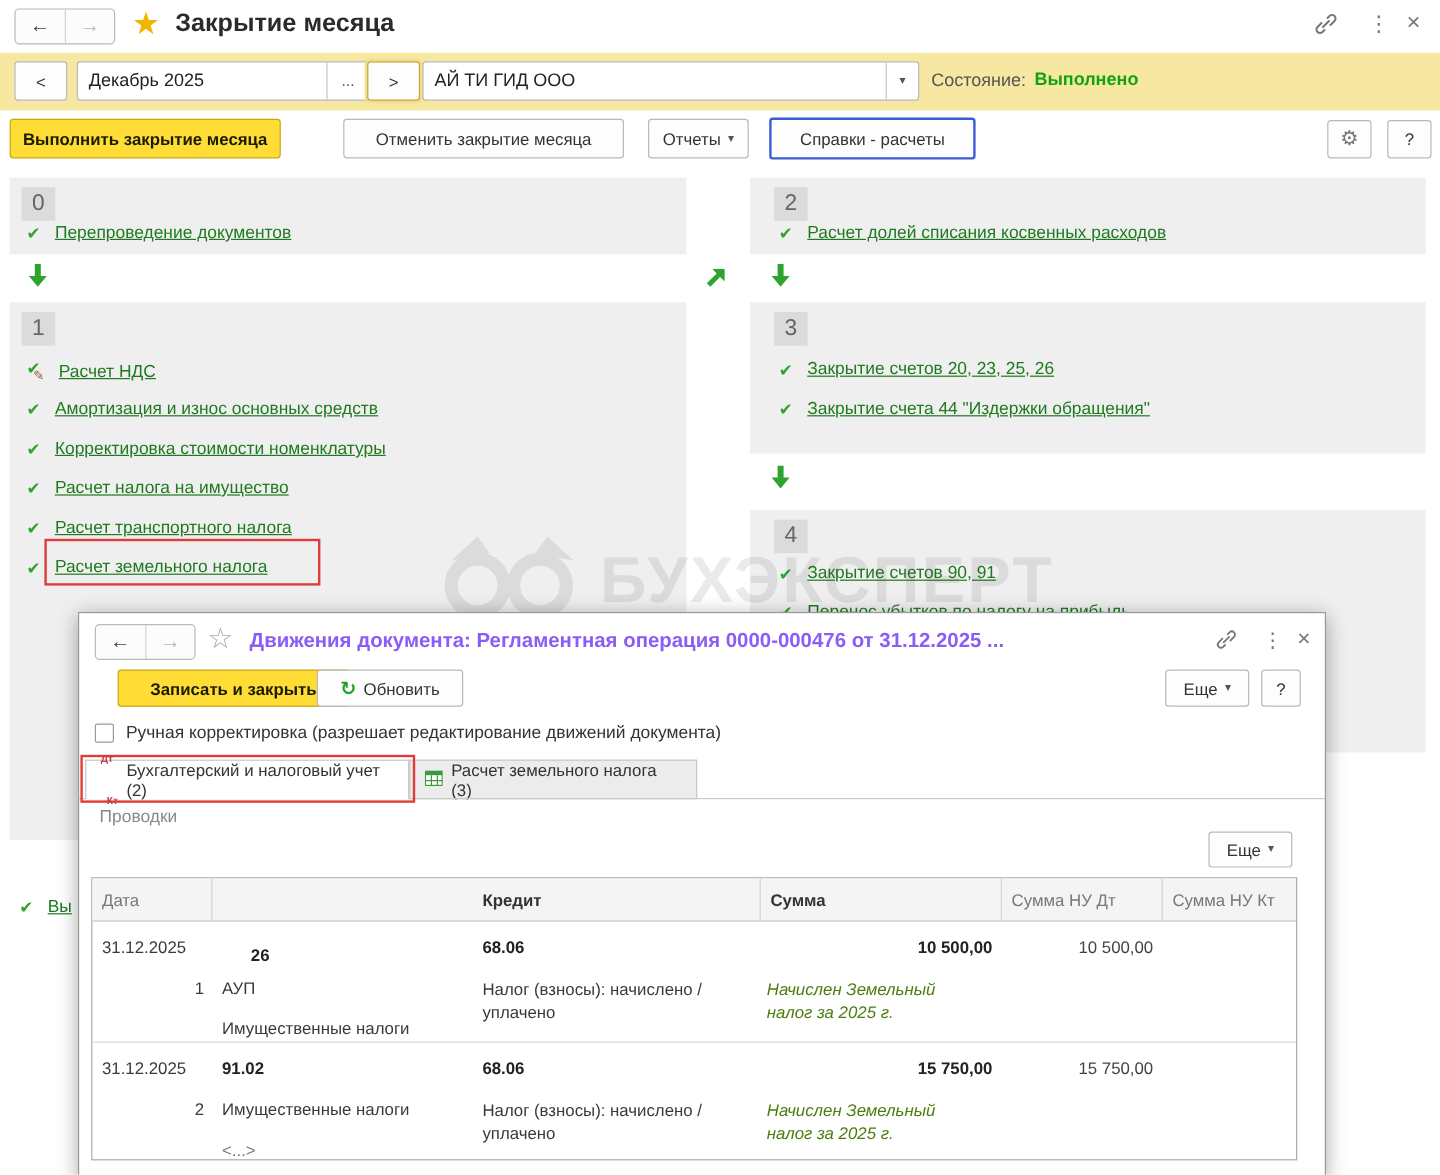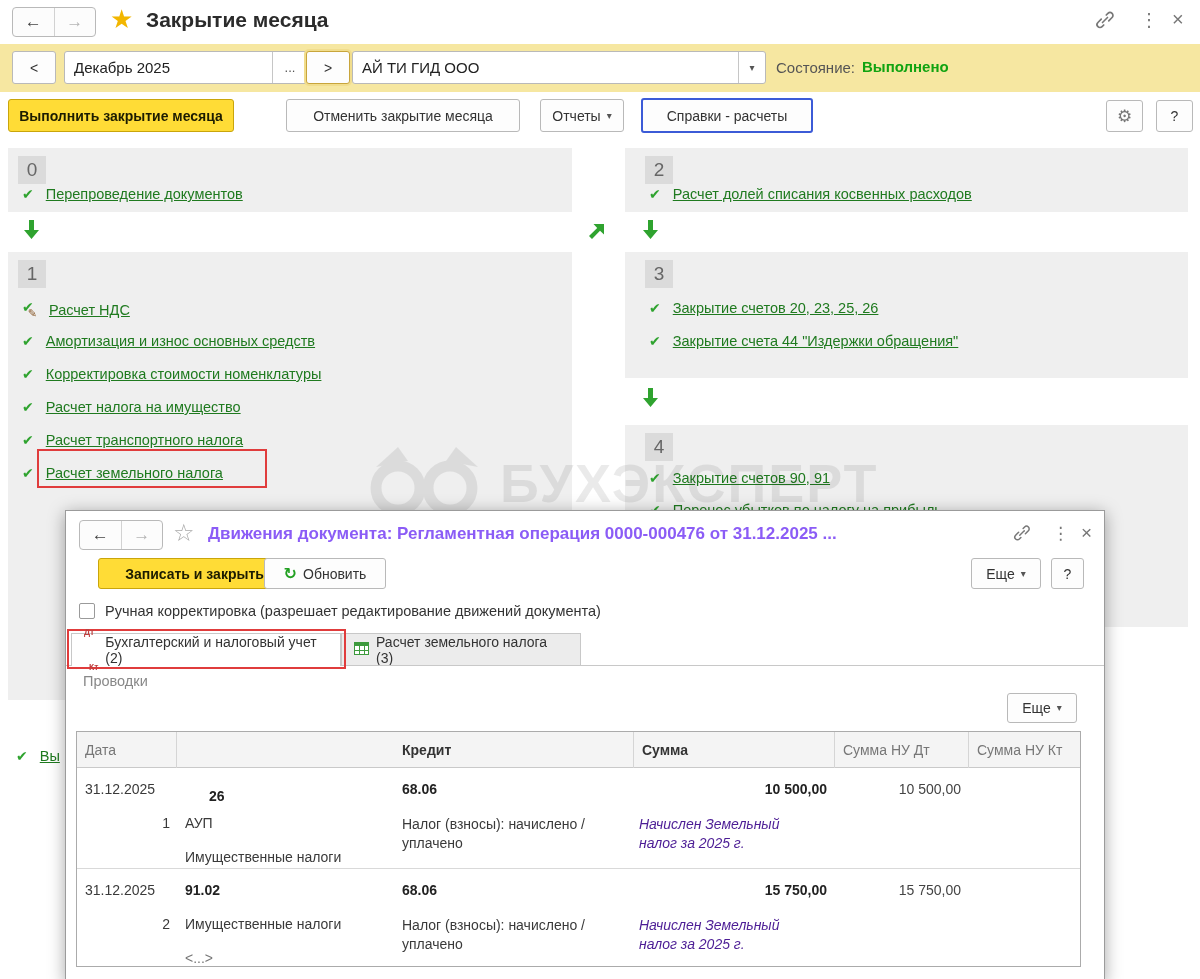--- a/index.html
+++ b/index.html
@@ -46,21 +46,21 @@
   .tbl{position:absolute;border:1px solid #ababab;background:#fff;box-sizing:border-box;}
   .thead{position:absolute;left:0;top:0;right:0;height:36px;background:#f4f4f4;border-bottom:1px solid #c9c9c9;box-sizing:border-box;}
   .th{position:absolute;top:0;height:36px;display:flex;align-items:center;padding-left:8px;font-size:14px;box-sizing:border-box;border-right:1px solid #d5d5d5;}
   .th.bold{font-weight:bold;color:#333;}
   .th.gray{color:#777;}
   .trow{position:absolute;left:0;right:0;height:100px;}
   .cell{position:absolute;font-size:14px;color:#3a3a3a;}
   .acct{font-weight:bold;color:#222;}
   .amt{font-weight:bold;color:#222;text-align:right;}
   .amt2{text-align:right;color:#444;}
-  .cmnt{font-style:italic;color:#4c1d95;line-height:19px;}
+  .cmnt{font-style:italic;color:#4d7c0f;line-height:19px;}
   .wrap2{line-height:19px;}
   .watermark{display:flex;align-items:center;gap:14px;opacity:.09;color:#222;}
   .watermark .wmtext{font-size:54px;font-weight:bold;letter-spacing:2px;white-space:nowrap;}
 </style>
 </head>
 <body>
 
 <div class="abs" style="left:0;top:0;width:1200px;height:979px;">
 
   <div class="abs navgrp" style="left:12px;top:7px;width:84px;height:30px;">

